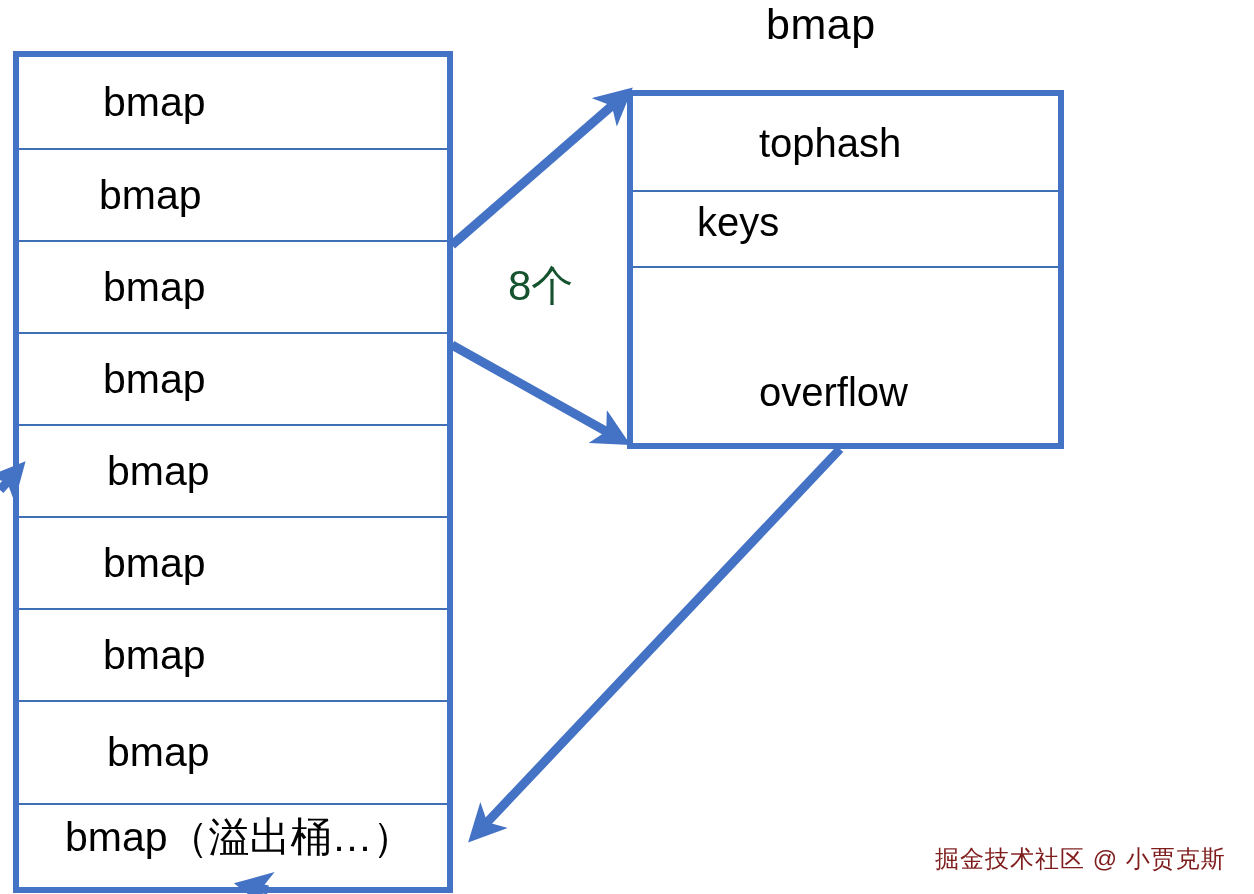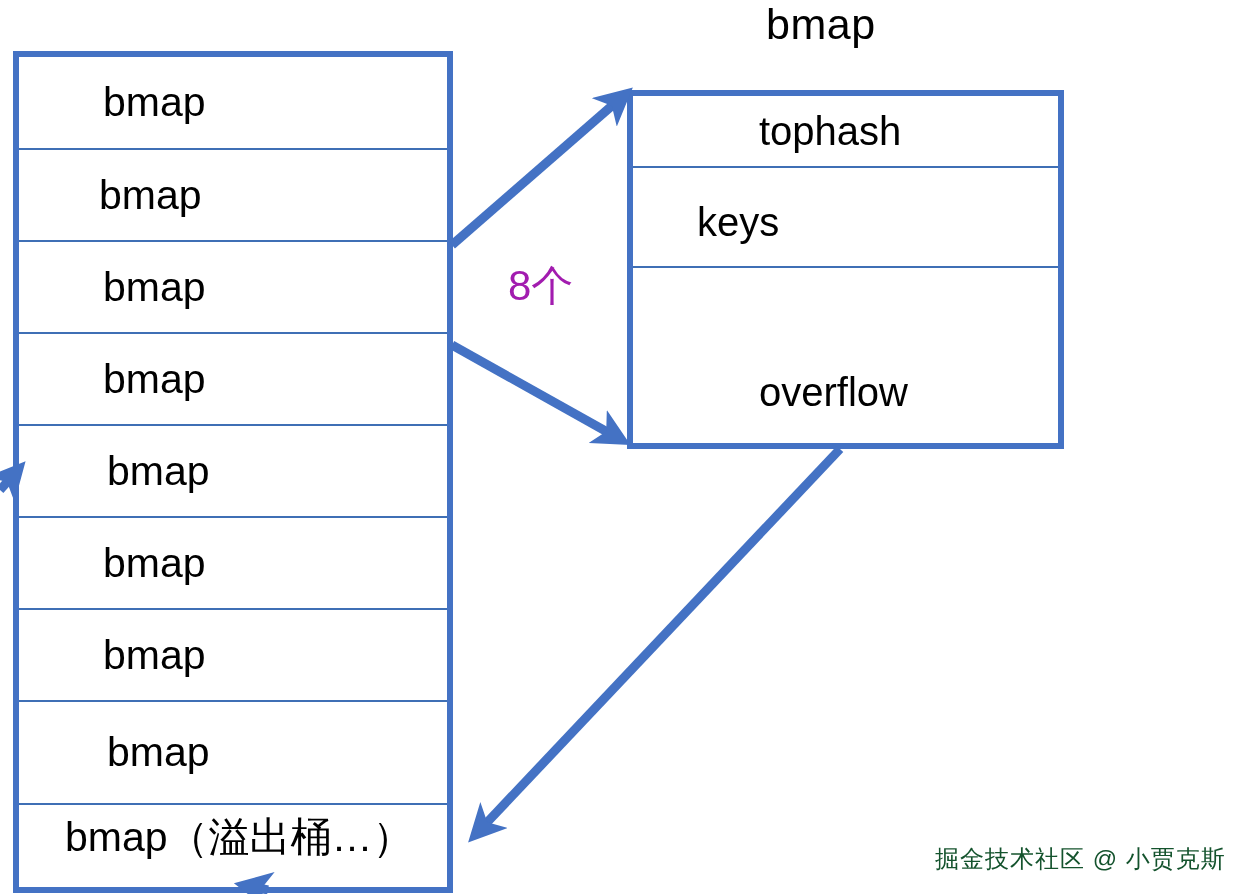--- a/index.html
+++ b/index.html
@@ -66,29 +66,29 @@
     left: 0;
     top: 0;
     width: 1254px;
     height: 894px;
     pointer-events: none;
   }
 
   
   .annot {
     position: absolute;
-    color: #a21caf;
+    color: #14532d;
     font-size: 42px;
     white-space: nowrap;
   }
 
   
   .watermark {
     position: absolute;
-    color: #14532d;
+    color: #7f1d1d;
     font-size: 24px;
     white-space: nowrap;
     letter-spacing: 1px;
   }
 </style>
 </head>
 <body>
 
 <div id="canvas">
 
@@ -128,21 +128,21 @@
       <span class="row-label">bmap</span>
     </div>
 
     <div class="row last" style="top:748px; height:64px; padding-left:46px;">
       <span class="row-label big">bmap（溢出桶…）</span>
     </div>
   </div>
 
   <div class="outer-box" id="bmap-struct" style="left:627px; top:90px; width:437px; height:359px;">
 
-    <div class="row" style="top:0px;   height:72px; padding-left:126px;">
+    <div class="row" style="top:0px;   height:96px; padding-left:126px;">
       <span class="row-label">tophash</span>
     </div>
 
     <div class="row" style="top:82px;  height:90px; padding-left:64px;">
       <span class="row-label">keys</span>
     </div>
 
 
     <div class="row last" style="top:264px; height:64px; padding-left:126px;">
       <span class="row-label">overflow</span>

